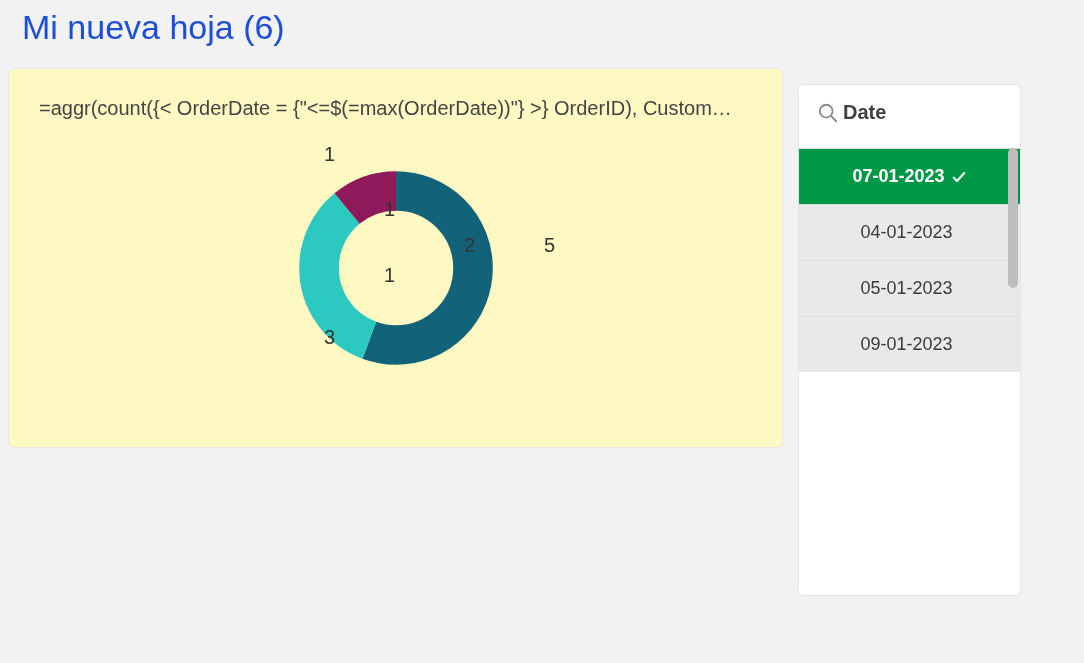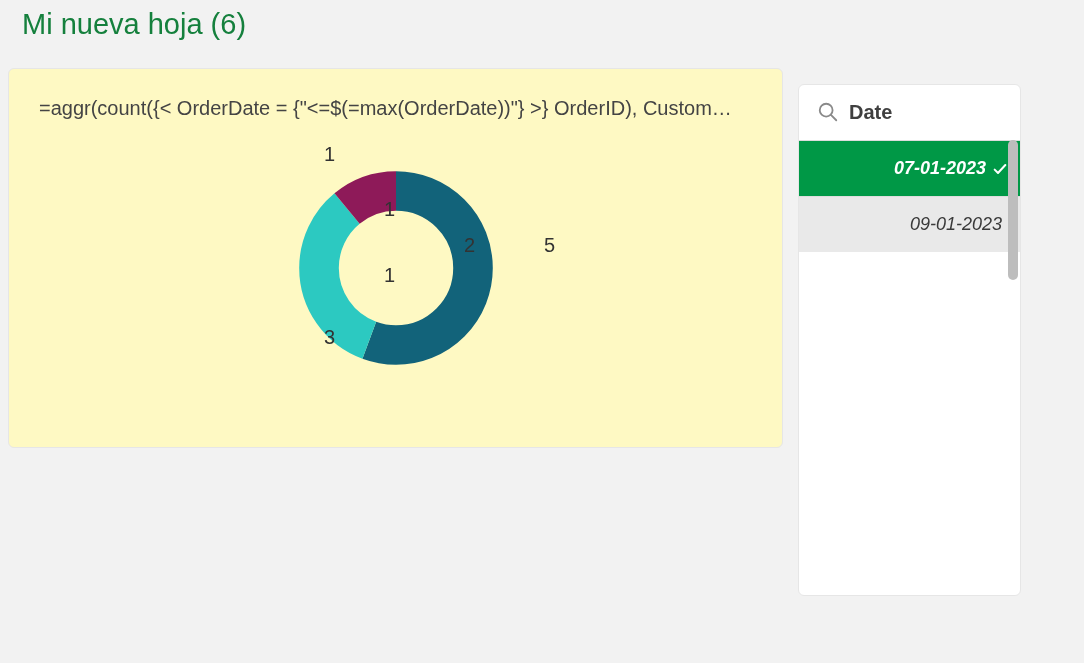--- a/index.html
+++ b/index.html
@@ -7,23 +7,23 @@
   body {
     background: #f2f2f2;
     font-family: "Segoe UI", Arial, sans-serif;
     color: #333;
     overflow: hidden;
   }
   .page-title {
     position: absolute;
     left: 22px;
     top: 8px;
-    font-size: 29px;
+    font-size: 34px;
     font-weight: 400;
-    color: #15803d;
+    color: #1d4ed8;
   }
   .chart-card {
     position: absolute;
     left: 8px;
     top: 68px;
     width: 775px;
     height: 380px;
     background: #fef9c3;
     border: 1px solid #e6e6e6;
     border-radius: 6px;
@@ -62,48 +62,47 @@
     height: 512px;
     background: #fff;
     border: 1px solid #e6e6e6;
     border-radius: 6px;
     display: flex;
     flex-direction: column;
     overflow: hidden;
   }
   .filter-header {
     display: flex;
-    align-items: flex-start;
-    gap: 10px;
-    padding: 16px 14px 16px 18px;
+    align-items: flex-end;
+    gap: 4px;
+    padding: 16px 14px 24px 18px;
   }
   .search-icon-svg { width: 22px; height: 22px; flex: none; }
   .filter-title {
     font-size: 20px;
     font-weight: 700;
     color: #404040;
   }
   .filter-list {
     position: relative;
     flex: 1;
     overflow: hidden;
   }
   .filter-item {
     height: 56px;
     border-top: 1px solid #ddd;
     display: flex;
     align-items: center;
-    justify-content: flex-end;
+    justify-content: center;
     padding: 0 18px 0 12px;
     font-size: 18px;
     color: #3a3a3a;
     background: #e9e9e9;
     cursor: pointer;
     gap: 6px;
-    font-style: italic;
   }
   .filter-item.selected {
     background: #009846;
     color: #fff;
     font-weight: 600;
     padding-right: 12px;
   }
   .check-icon { width: 16px; height: 16px; flex: none; }
   .scrollbar-track {
     position: absolute;
@@ -162,19 +161,25 @@
     <span class="filter-title">Date</span>
   </div>
   <div class="filter-list">
     <div class="filter-item selected">
       <span>07-01-2023</span>
       <svg class="check-icon" viewBox="0 0 24 24">
         <polyline points="4,13 9,18 20,6" fill="none" stroke="#fff" stroke-width="3" stroke-linecap="round" stroke-linejoin="round"></polyline>
       </svg>
     </div>
     <div class="filter-item">
+      <span>04-01-2023</span>
+    </div>
+    <div class="filter-item">
+      <span>05-01-2023</span>
+    </div>
+    <div class="filter-item">
       <span>09-01-2023</span>
     </div>
     <div class="scrollbar-track">
       <div class="scrollbar-thumb"></div>
     </div>
   </div>
 </div>
 
 </body></html>

